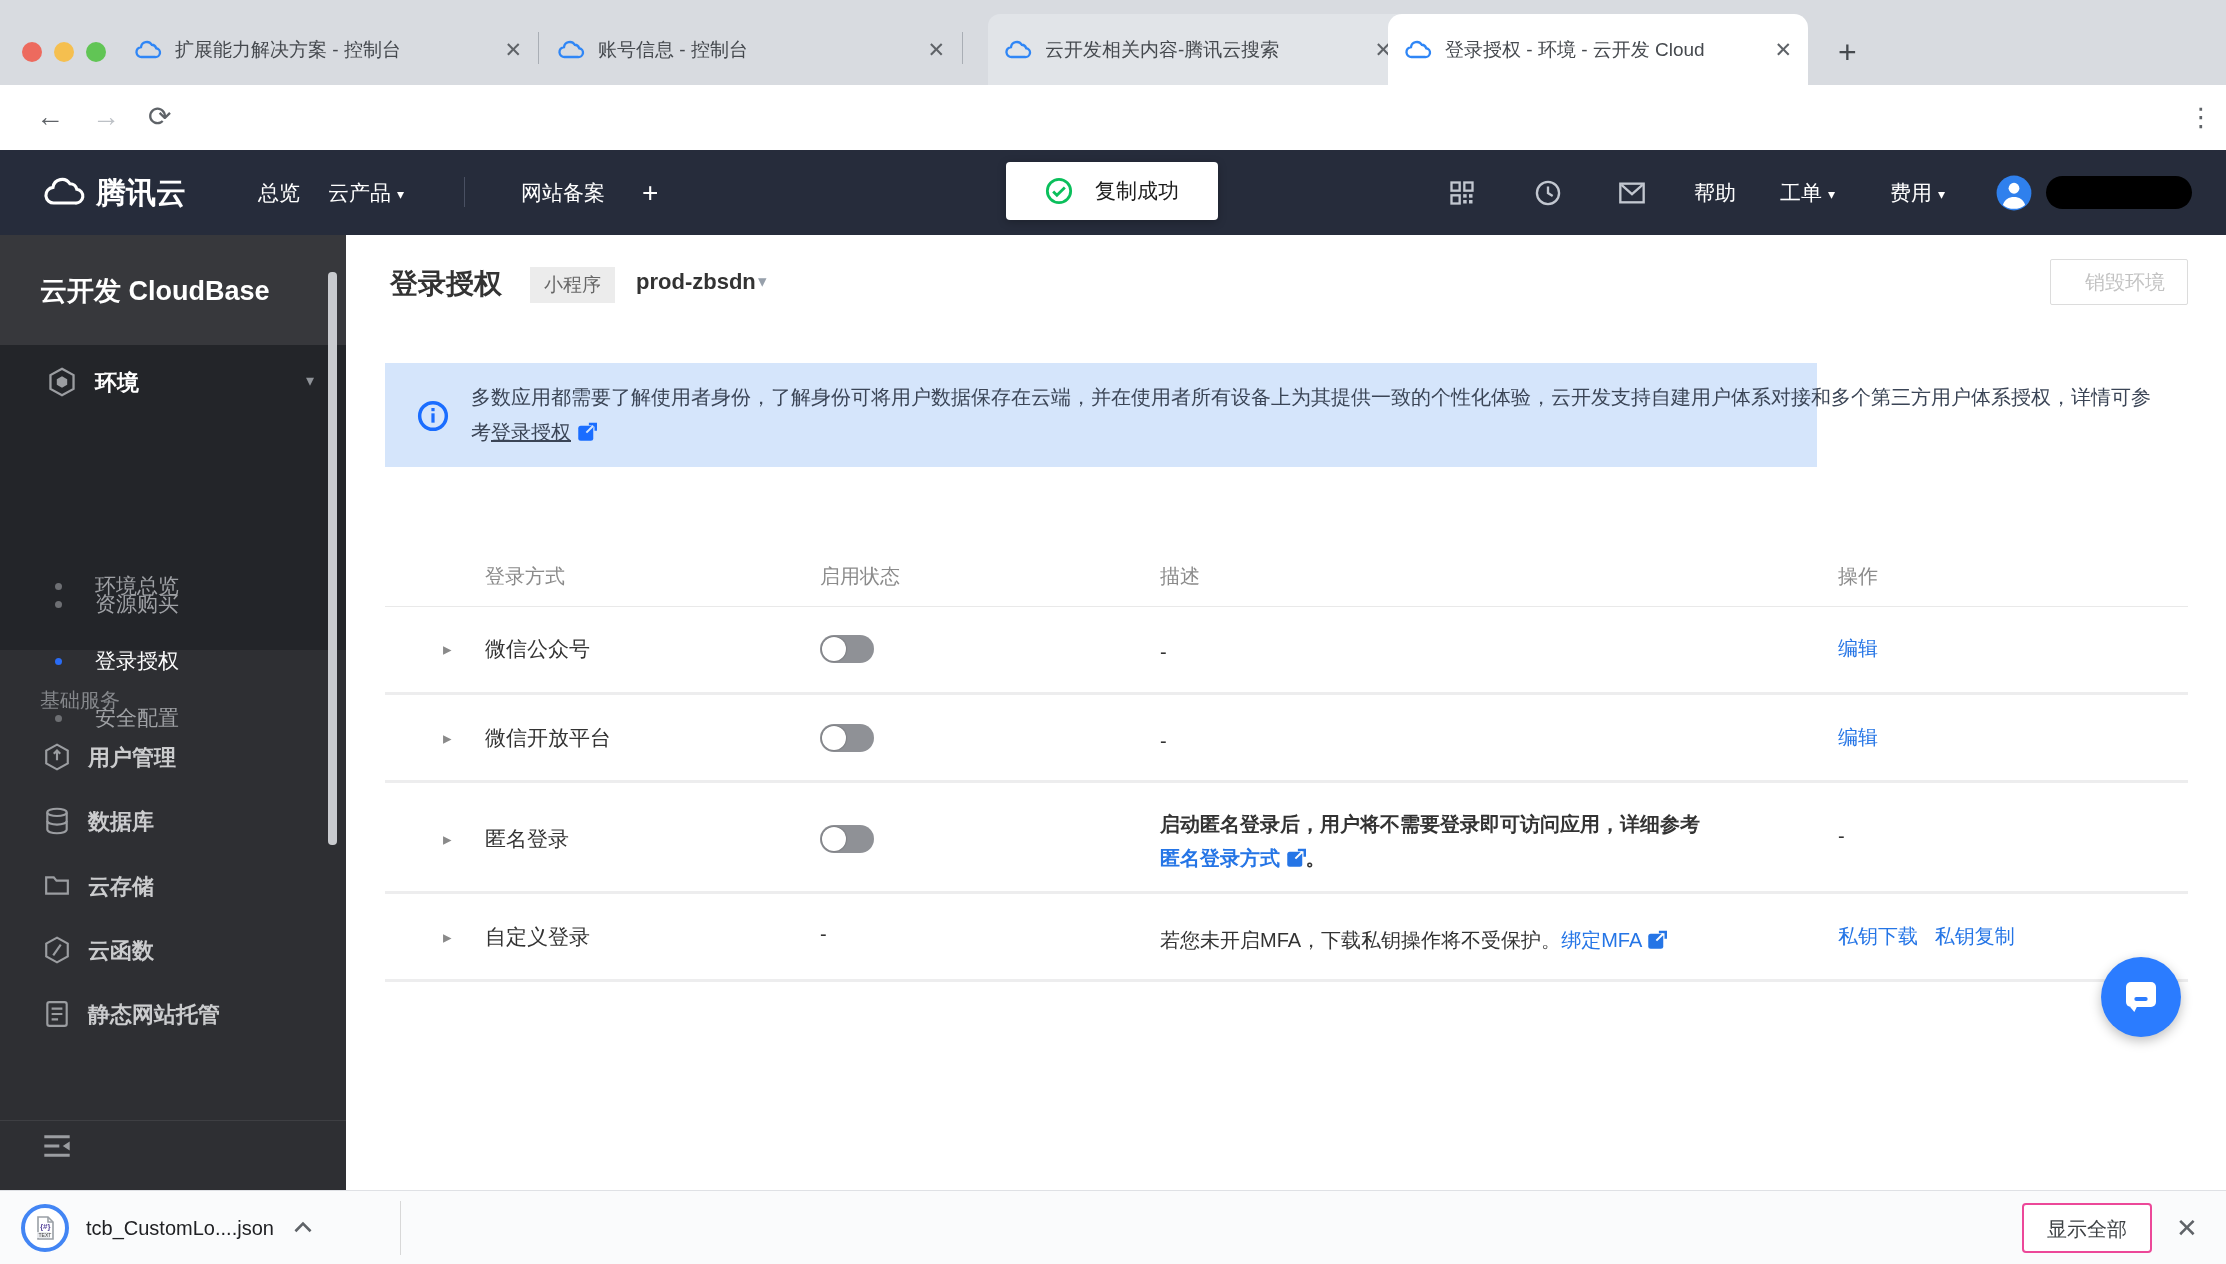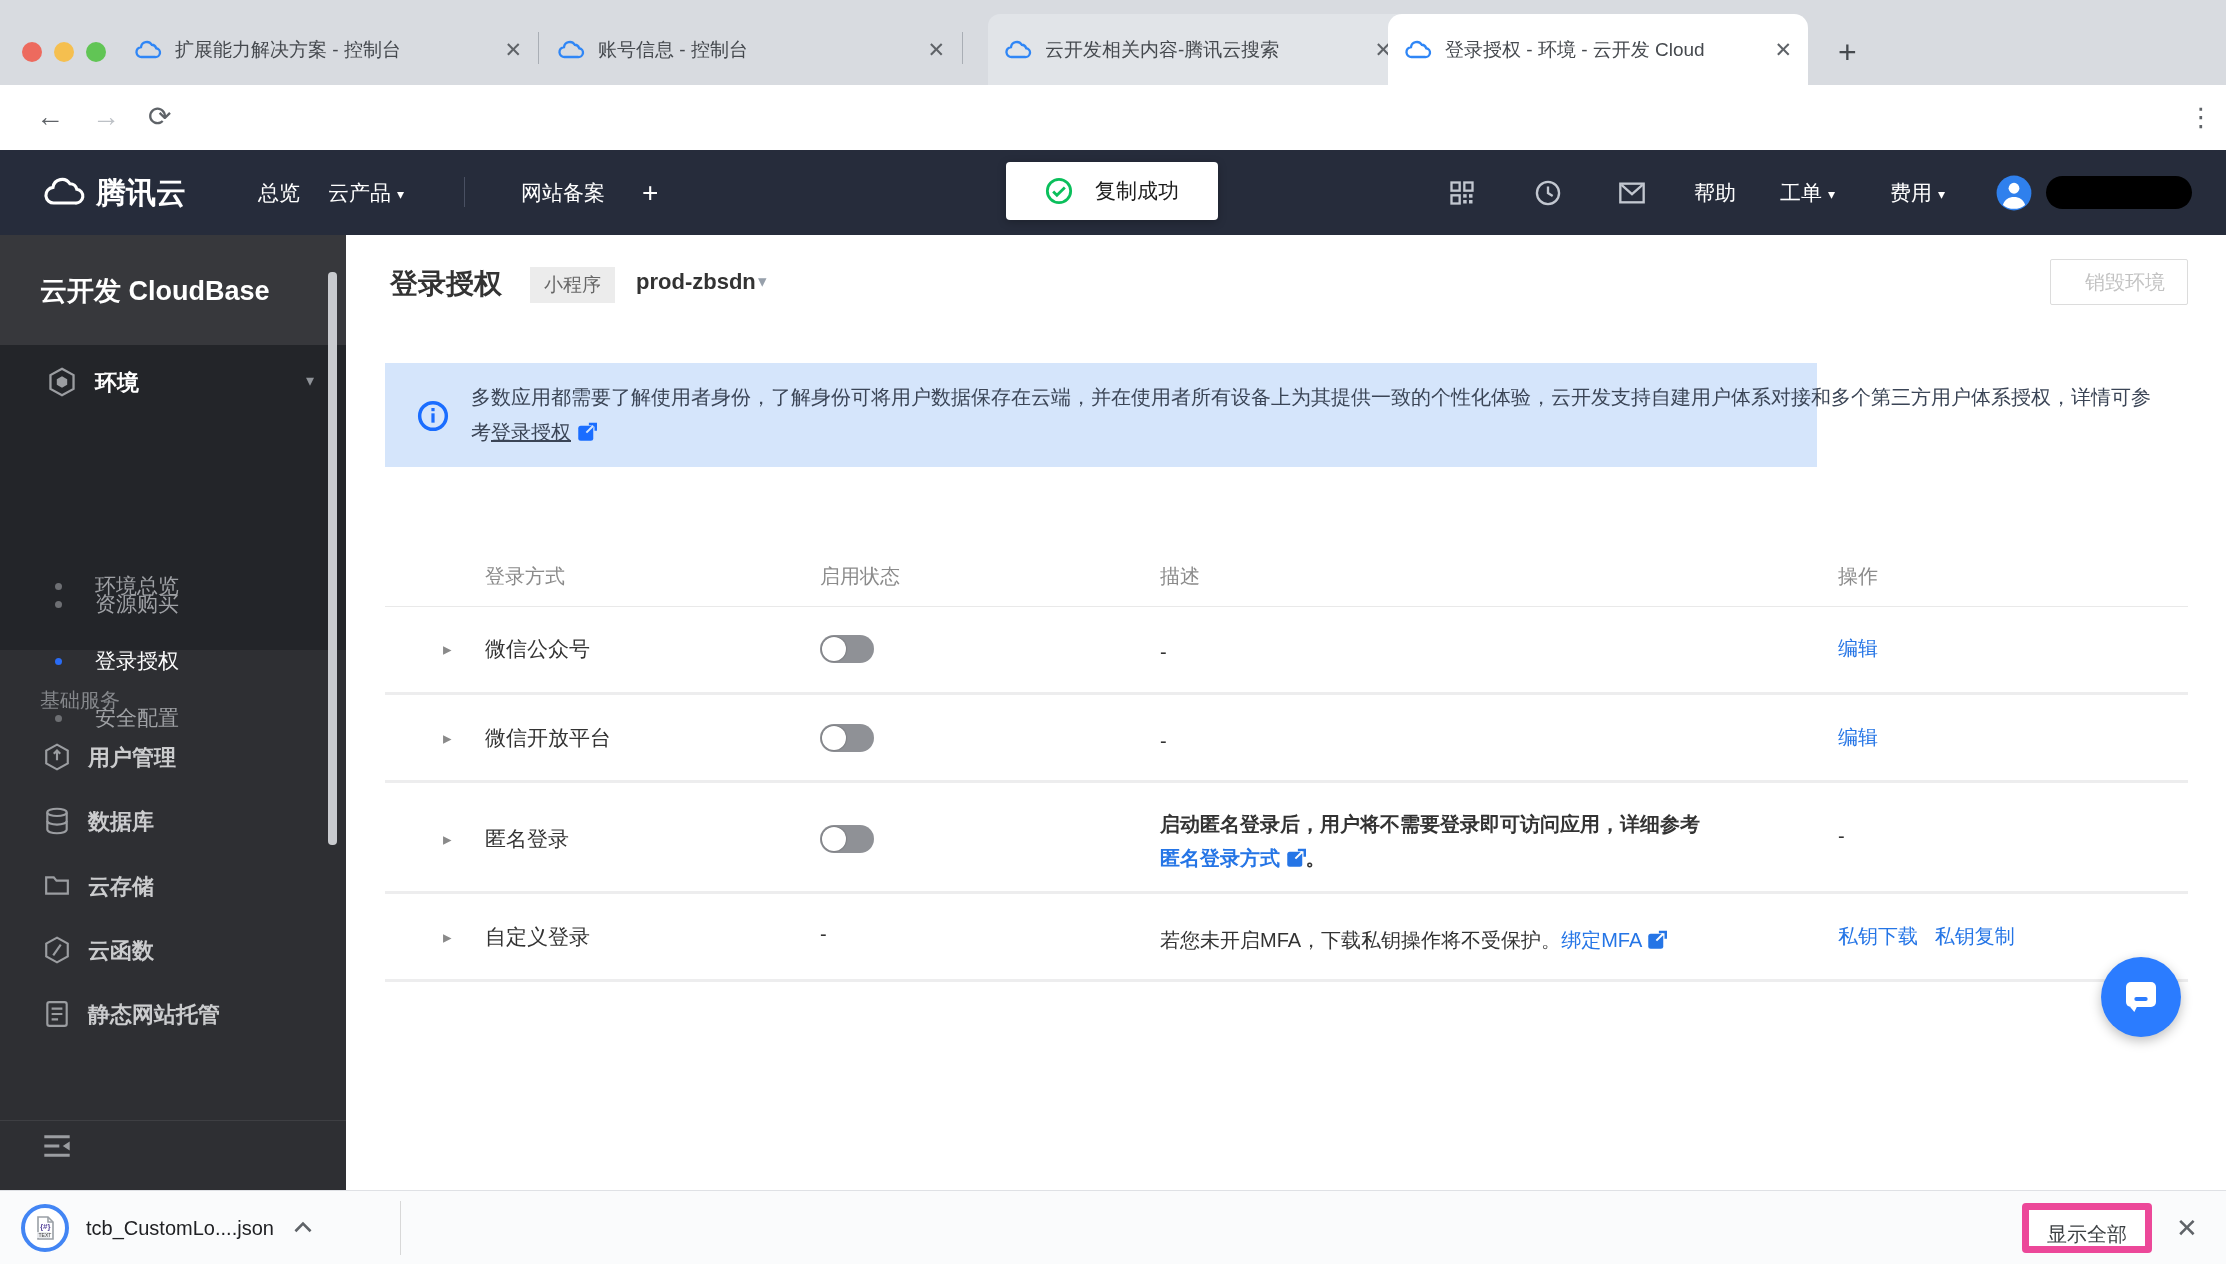--- a/index.html
+++ b/index.html
@@ -82,21 +82,21 @@
   .toggle .knob { position:absolute; left:2px; top:2px; width:24px; height:24px; border-radius:50%; background:#fff; box-shadow:0 0 2px rgba(0,0,0,.4); }
   .extic { display:inline-block; vertical-align:-3px; }
 
   .fab { position:absolute; left:1755px; top:722px; width:80px; height:80px; border-radius:50%; background:#2b7cff; box-shadow:0 4px 12px rgba(0,0,0,.25); display:flex; align-items:center; justify-content:center; }
 
   
   .dlbar { position:absolute; left:0; top:1190px; width:2226px; height:74px; background:#fafbfc; border-top:1px solid #dfe1e5; }
   .dlchip { position:absolute; left:20px; top:8px; height:58px; display:flex; align-items:center; gap:16px; }
   .dlname { font-size:20px; color:#202124; }
   .dldivider { position:absolute; left:400px; top:10px; width:1px; height:54px; background:#d8d8d8; }
-  .showall { position:absolute; left:2022px; top:12px; width:130px; height:50px; background:#fff; border:7px solid #ec4899; border-radius:4px; font-size:20px; color:#3c4043; text-align:center; line-height:48px; }
+  .showall { position:absolute; left:2022px; top:12px; width:130px; height:50px; background:#fff; border:2px solid #ec4899; border-radius:4px; font-size:20px; color:#3c4043; text-align:center; line-height:48px; }
   .dlclose { position:absolute; left:2176px; top:22px; font-size:26px; color:#5f6368; }
 </style>
 </head>
 <body>
 
 <div id="screen">
 
   <div class="tabstrip">
     <div class="light" style="left:22px;background:#ed6a5e;"></div>
     <div class="light" style="left:54px;background:#f5bf4f;"></div>

